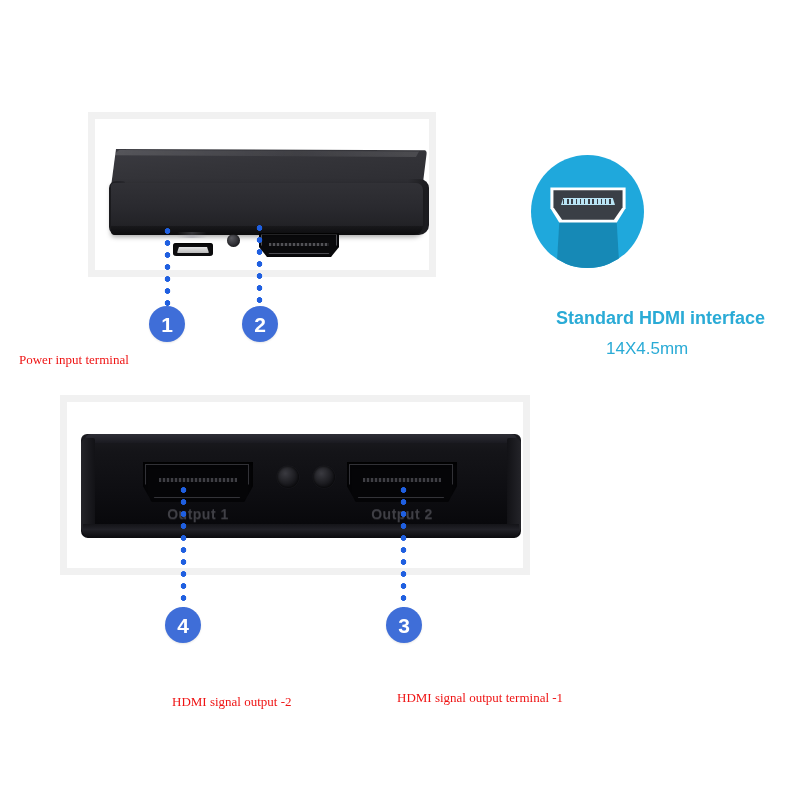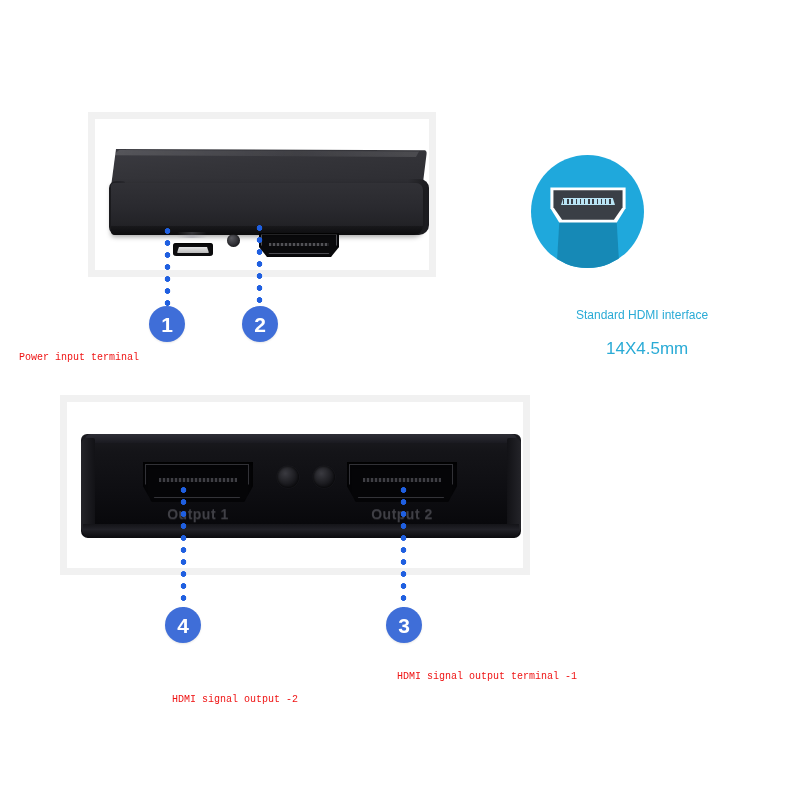--- a/index.html
+++ b/index.html
@@ -185,24 +185,24 @@
     display:flex;align-items:center;justify-content:center;
     line-height:1;
     box-shadow:0 1px 2px rgba(0,0,0,.10);
     font-family:"Liberation Sans", sans-serif;
   }
 
   
   .red-label{
     position:absolute;
     color:#ef1414;
-    font-size:10px;
+    font-size:13px;
     font-weight:400;
     white-space:nowrap;
-    font-family:Liberation Mono, monospace;
+    font-family:Liberation Serif, serif;
   }
 
   
   .hdmi-circle{
     position:absolute;left:531px;top:155px;width:113px;height:113px;
     border-radius:50%;
     background:#1fa8dc;
     overflow:hidden;
   }
   .hdmi-shadow{
@@ -231,21 +231,21 @@
   .hdmi-glyph .pinteeth{
     position:absolute;left:15px;top:14px;width:50px;height:5px;
     background:repeating-linear-gradient(90deg,#3a3f46 0 1.4px,rgba(58,63,70,0) 1.4px 4.2px);
   }
   .cyan-text{
     position:absolute;
     color:#2aabd6;
     font-family:"Liberation Sans", sans-serif;
     white-space:nowrap;
   }
-  .cyan-text.line1{left:576px;top:308px;font-size:12px;}
+  .cyan-text.line1{left:556px;top:308px;font-size:18px;font-weight:bold;}
   .cyan-text.line2{left:606px;top:339px;font-size:17px;}
 </style>
 </head>
 <body>
 
 <div class="stage">
 
   <div class="photo-frame top-frame">
     <div class="device-top">
       <div class="dev1-topface"></div>
@@ -313,15 +313,15 @@
     </div>
   </div>
 
   <div class="leader" style="left:180px;top:484px;height:124px;"></div>
   <div class="leader" style="left:400px;top:484px;height:124px;"></div>
 
   <div class="badge" style="left:165px;top:607px;">4</div>
   <div class="badge" style="left:386px;top:607px;">3</div>
 
   <div class="red-label" style="left:172px;top:654px;margin-top:40px;">HDMI signal output -2</div>
-  <div class="red-label" style="left:397px;top:671px;">HDMI signal output terminal -1</div>
+  <div class="red-label" style="left:397px;top:690px;">HDMI signal output terminal -1</div>
 
 </div>
 
 </body></html>

